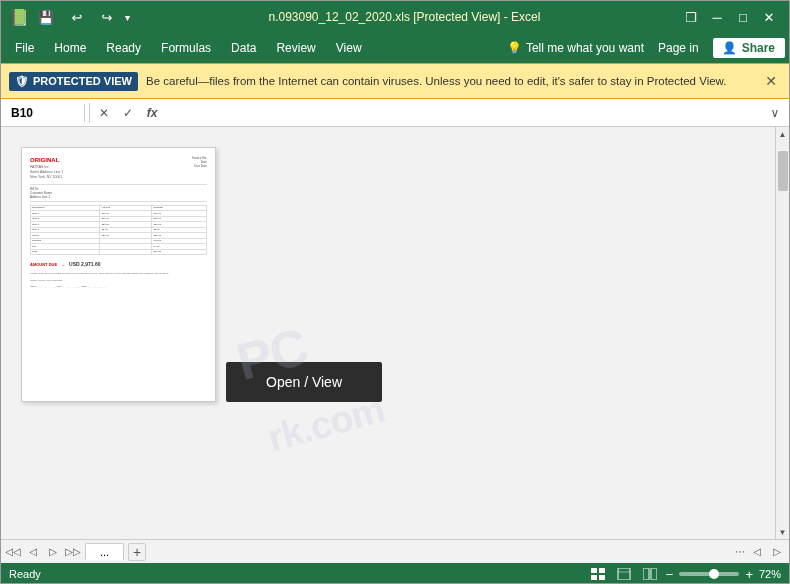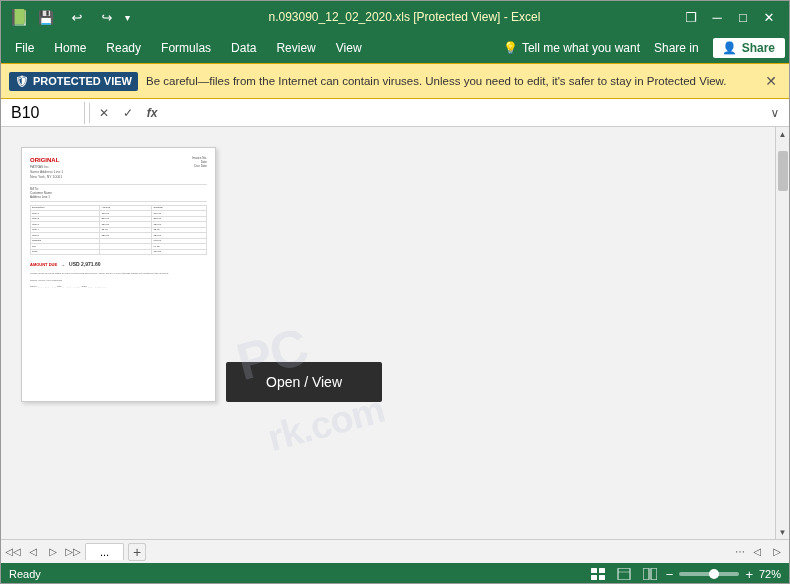--- a/index.html
+++ b/index.html
@@ -127,22 +127,23 @@
       display: flex;
       align-items: center;
       padding: 0 4px;
       gap: 4px;
     }
     .cell-ref {
       width: 80px;
       border: none;
       border-right: 1px solid #ccc;
       padding: 2px 6px;
-      font-size: 16px;
+      font-size: 12px;
       outline: none;
+      font-weight: bold;
     }
     .formula-btn {
       width: 20px; height: 20px;
       display: flex; align-items: center; justify-content: center;
       cursor: pointer; color: #555; font-size: 12px;
       background: none; border: none;
     }
     .formula-input {
       flex: 1;
       border: none;
@@ -366,21 +367,21 @@
   <div class="menu-item">Ready</div>
   <div class="menu-item">Formulas</div>
   <div class="menu-item">Data</div>
   <div class="menu-item">Review</div>
   <div class="menu-item">View</div>
   <div class="menu-bar-right">
     <div class="tell-me">
       <span>💡</span>
       <span>Tell me what you want</span>
     </div>
-    <div class="sign-in-btn">Share in</div>
+    <div class="sign-in-btn">Page in</div>
     <div class="share-btn">
       <span>👤</span>
       <span>Share</span>
     </div>
   </div>
 </div>
 
 <div class="protected-bar">
   <div class="protected-label">
     <span>🛡</span>

